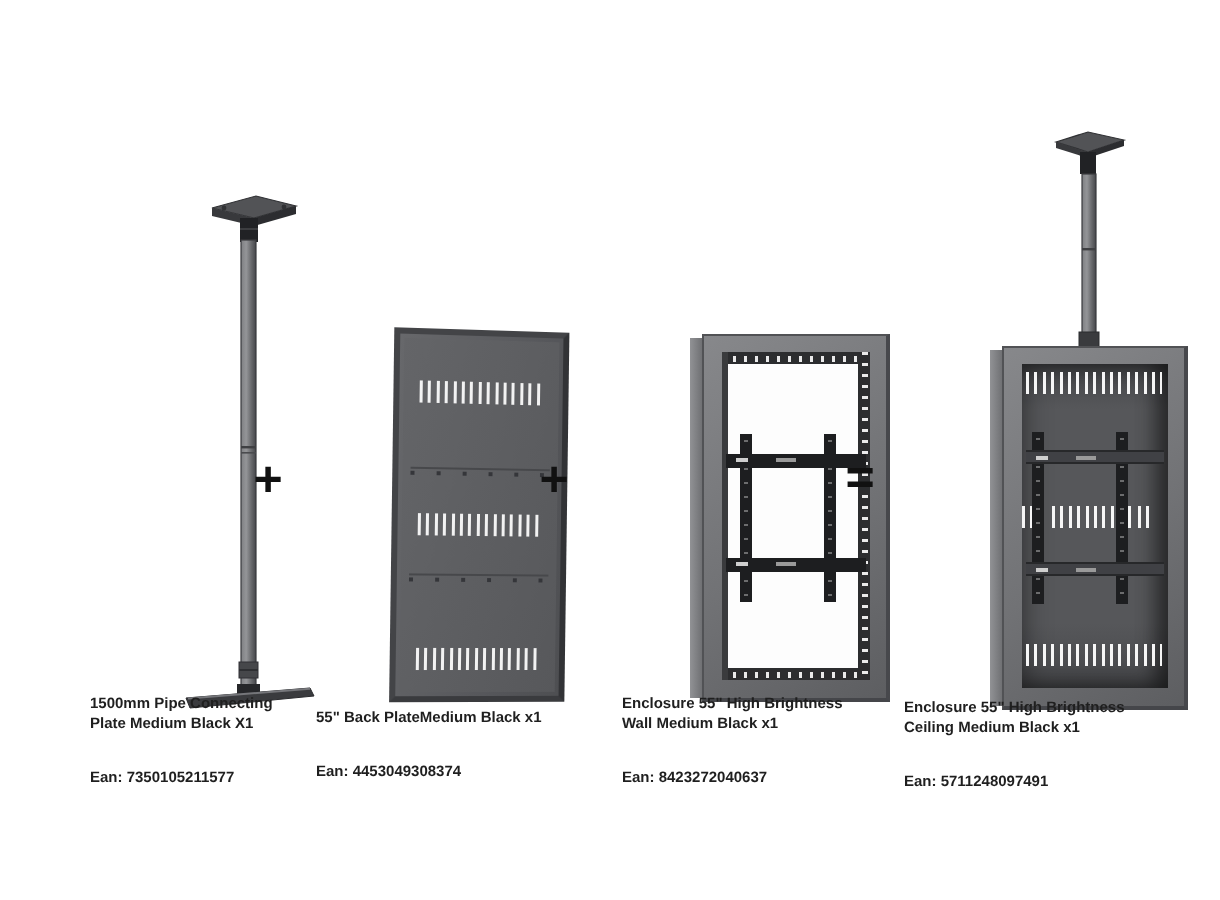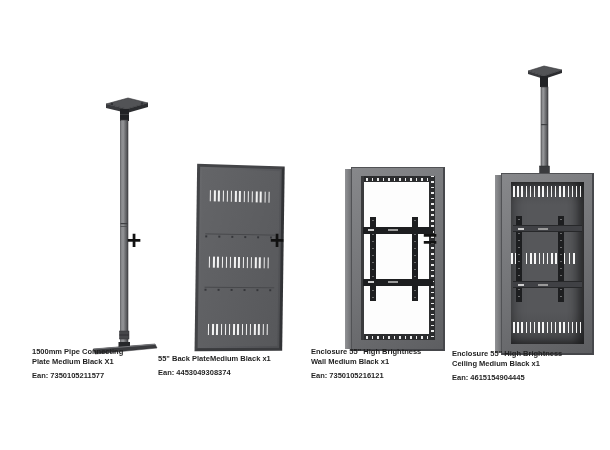--- a/index.html
+++ b/index.html
@@ -14,22 +14,22 @@
     position:absolute;width:24px;text-align:center;
     font-weight:bold;font-size:25px;line-height:25px;color:var(--operator-color,#111);
   }
   .op1{left:122px;top:228px;}
   .op2{left:265px;top:228px;}
   .op3{left:418px;top:227px;}
 
   
   .label{position:absolute;color:var(--text-color,#1f1f1f);}
   .pname{font-weight:bold;font-size:7.5px;line-height:10px;white-space:pre-line;}
-  .pean{font-weight:bold;font-size:7.5px;line-height:10px;margin-top:4px;}
-  .l1{left:32px;top:347px;width:125px;}
+  .pean{font-weight:bold;font-size:7.5px;line-height:10px;margin-top:17px;}
+  .l1{left:45px;top:347px;width:125px;}
   .l2{left:158px;top:354px;width:150px;}
   .l3{left:311px;top:347px;width:135px;}
   .l4{left:452px;top:349px;width:135px;}
 
   
   .p1{left:50px;top:78px;width:70px;height:265px;}
 
   
   .p2{left:154px;top:149px;width:94px;height:188px;}
   .bp-body{
@@ -234,21 +234,21 @@
 Plate Medium Black X1</div>
     <div class="pean">Ean: 7350105211577</div>
   </div>
   <div class="label l2">
     <div class="pname">55" Back PlateMedium Black x1</div>
     <div class="pean">Ean: 4453049308374</div>
   </div>
   <div class="label l3">
     <div class="pname">Enclosure 55" High Brightness
 Wall Medium Black x1</div>
-    <div class="pean">Ean: 7350105216121</div>
+    <div class="pean">Ean: 8423272040637</div>
   </div>
   <div class="label l4">
     <div class="pname">Enclosure 55" High Brightness
 Ceiling Medium Black x1</div>
-    <div class="pean">Ean: 4615154904445</div>
+    <div class="pean">Ean: 5711248097491</div>
   </div>
 
 </div>
 
 </body></html>

